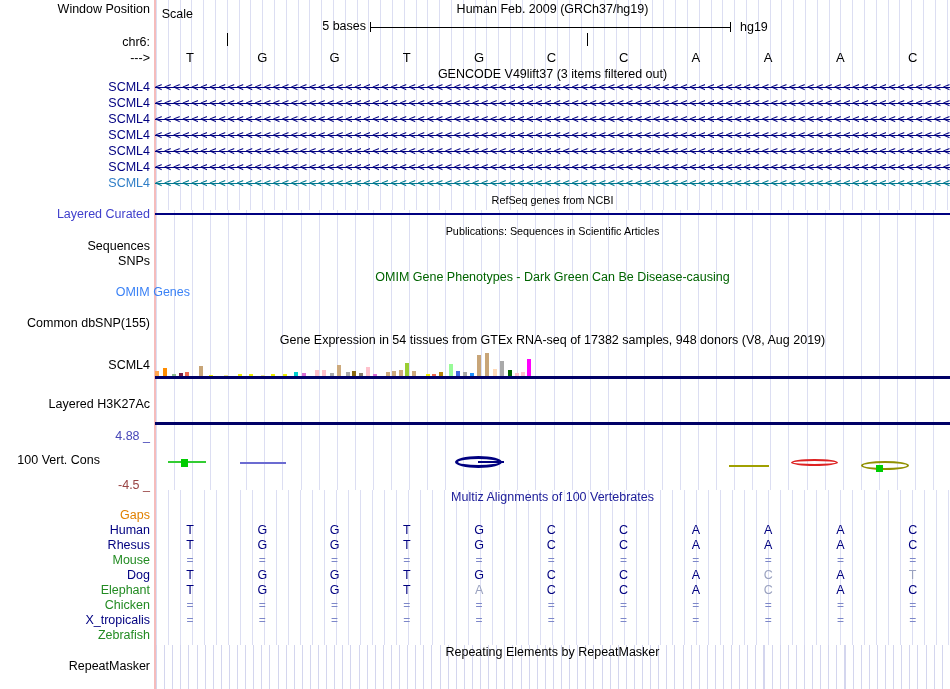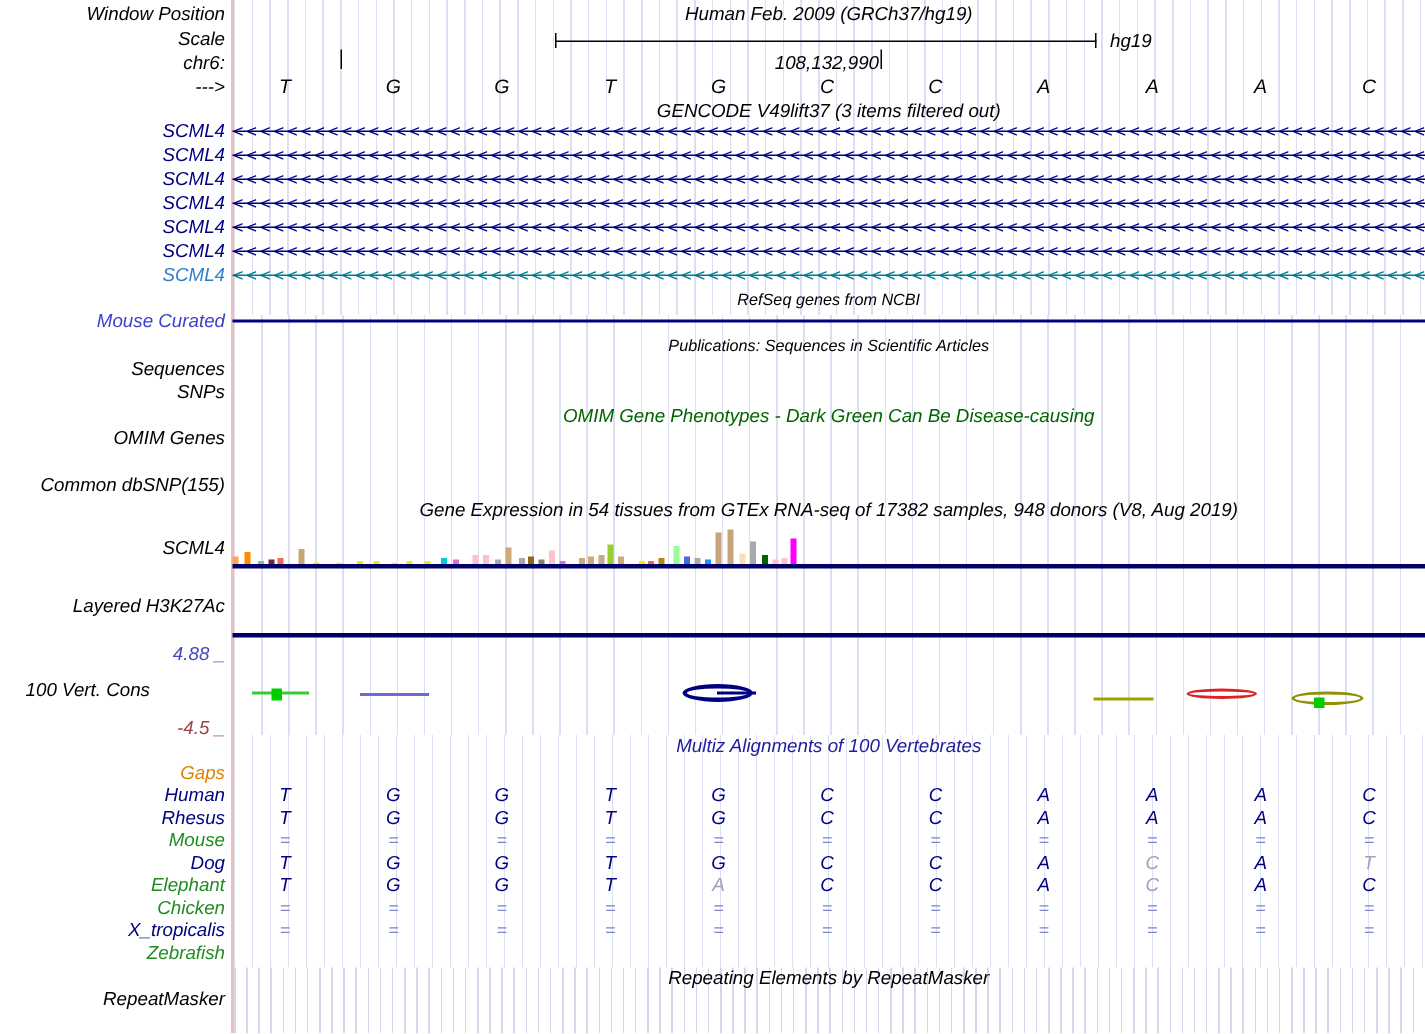--- a/index.html
+++ b/index.html
@@ -1,17 +1,17 @@
 <!DOCTYPE html>
 <html><head>
 <meta charset="utf-8">
 <style>
   html,body{margin:0;padding:0;background:#fff;}
   #page{position:relative;width:950px;height:689px;background:#fff;overflow:hidden;
-        font-family:"Liberation Sans","DejaVu Sans",sans-serif;color:#000;font-style:italic;}
+        font-family:"Liberation Sans","DejaVu Sans",sans-serif;color:#000;}
   .abs{position:absolute;}
   .grid{position:absolute;left:156px;width:794px;pointer-events:none;}
   .grid-a{top:0;height:210px;background-image:repeating-linear-gradient(to right,#dcdef2 0,#dcdef2 1px,transparent 1px,transparent 11.8px);}
   .grid-b{top:210px;height:280px;background-image:repeating-linear-gradient(to right,#dcdef2 0,#dcdef2 1px,transparent 1px,transparent 18.07px);}
   .grid-c{top:490px;height:155px;background-image:repeating-linear-gradient(to right,#dcdef2 0,#dcdef2 1px,transparent 1px,transparent 12px);}
   .grid-d{top:645px;height:44px;background-image:repeating-linear-gradient(to right,#d4d6ee 0,#d4d6ee 1px,transparent 1px,transparent 8.1px);}
   .guide{position:absolute;left:154px;top:0;width:2px;height:689px;background:#f5bcbc;}
   .lbl{position:absolute;left:0;width:150px;text-align:right;font-size:12.5px;height:14px;line-height:14px;white-space:nowrap;}
   .center-big{position:absolute;left:155px;width:795px;text-align:center;font-size:12.5px;height:14px;line-height:14px;white-space:nowrap;}
   .center-small{position:absolute;left:155px;width:795px;text-align:center;font-size:10.8px;height:13px;line-height:13px;white-space:nowrap;}
@@ -31,29 +31,29 @@
   <div class="grid grid-b"></div>
   <div class="grid grid-c"></div>
   <div class="grid grid-d"></div>
   <div class="guide"></div>
 
   <div class="lbl" style="top:2px;">Window Position</div>
   <div class="abs" style="left:155px;top:2px;width:795px;display:flex;justify-content:center;gap:24px;font-size:12.5px;line-height:14px;white-space:nowrap;">
     <span>Human Feb. 2009 (GRCh37/hg19)</span>
   </div>
 
-  <div class="lbl" style="top:19px;">Scale</div>
+  <div class="lbl" style="top:7px;padding-left:43px;">Scale</div>
+  <div class="abs" style="left:0;top:19px;width:366px;text-align:right;font-size:12.5px;line-height:14px;">5 bases</div>
   <div class="hline" style="left:370px;top:27px;width:361px;height:1px;"></div>
   <div class="tickline" style="left:370px;top:22px;height:10px;"></div>
   <div class="tickline" style="left:730px;top:22px;height:10px;"></div>
   <div class="abs" style="left:740px;top:20px;font-size:12.5px;line-height:14px;">hg19</div>
 
   <div class="lbl" style="top:35px;">chr6:</div>
   <div class="tickline" style="left:227px;top:33px;height:13px;"></div>
-  <div class="abs" style="left:0;top:35px;width:586px;text-align:right;font-size:12.5px;line-height:14px;">108,132,990</div>
   <div class="tickline" style="left:587px;top:33px;height:13px;"></div>
 
   <div class="lbl" style="top:51px;">---&gt;</div>
   <div id="bases-row">
       <div class="base" style="left: 154px; top: 51px;">T</div>
       <div class="base" style="left: 226.27px; top: 51px;">G</div>
       <div class="base" style="left: 298.54px; top: 51px;">G</div>
       <div class="base" style="left: 370.81px; top: 51px;">T</div>
       <div class="base" style="left: 443.08px; top: 51px;">G</div>
       <div class="base" style="left: 515.35px; top: 51px;">C</div>
@@ -83,29 +83,29 @@
       <div class="arrows" style="top: 143px; color: rgb(0, 0, 128);">&lt;&lt;&lt;&lt;&lt;&lt;&lt;&lt;&lt;&lt;&lt;&lt;&lt;&lt;&lt;&lt;&lt;&lt;&lt;&lt;&lt;&lt;&lt;&lt;&lt;&lt;&lt;&lt;&lt;&lt;&lt;&lt;&lt;&lt;&lt;&lt;&lt;&lt;&lt;&lt;&lt;&lt;&lt;&lt;&lt;&lt;&lt;&lt;&lt;&lt;&lt;&lt;&lt;&lt;&lt;&lt;&lt;&lt;&lt;&lt;&lt;&lt;&lt;&lt;&lt;&lt;&lt;&lt;&lt;&lt;&lt;&lt;&lt;&lt;&lt;&lt;&lt;&lt;&lt;&lt;&lt;&lt;&lt;&lt;&lt;&lt;&lt;&lt;</div>
       <div class="lbl" style="top: 160px; color: rgb(0, 0, 128);">SCML4</div>
       <div class="abs" style="left: 155px; top: 167px; width: 795px; height: 1px; background: rgb(0, 0, 128);"></div>
       <div class="arrows" style="top: 159px; color: rgb(0, 0, 128);">&lt;&lt;&lt;&lt;&lt;&lt;&lt;&lt;&lt;&lt;&lt;&lt;&lt;&lt;&lt;&lt;&lt;&lt;&lt;&lt;&lt;&lt;&lt;&lt;&lt;&lt;&lt;&lt;&lt;&lt;&lt;&lt;&lt;&lt;&lt;&lt;&lt;&lt;&lt;&lt;&lt;&lt;&lt;&lt;&lt;&lt;&lt;&lt;&lt;&lt;&lt;&lt;&lt;&lt;&lt;&lt;&lt;&lt;&lt;&lt;&lt;&lt;&lt;&lt;&lt;&lt;&lt;&lt;&lt;&lt;&lt;&lt;&lt;&lt;&lt;&lt;&lt;&lt;&lt;&lt;&lt;&lt;&lt;&lt;&lt;&lt;&lt;&lt;</div>
       <div class="lbl" style="top: 176px; color: rgb(47, 126, 199);">SCML4</div>
       <div class="abs" style="left: 155px; top: 183px; width: 795px; height: 1px; background: rgb(0, 120, 143);"></div>
       <div class="arrows" style="top: 175px; color: rgb(0, 120, 143);">&lt;&lt;&lt;&lt;&lt;&lt;&lt;&lt;&lt;&lt;&lt;&lt;&lt;&lt;&lt;&lt;&lt;&lt;&lt;&lt;&lt;&lt;&lt;&lt;&lt;&lt;&lt;&lt;&lt;&lt;&lt;&lt;&lt;&lt;&lt;&lt;&lt;&lt;&lt;&lt;&lt;&lt;&lt;&lt;&lt;&lt;&lt;&lt;&lt;&lt;&lt;&lt;&lt;&lt;&lt;&lt;&lt;&lt;&lt;&lt;&lt;&lt;&lt;&lt;&lt;&lt;&lt;&lt;&lt;&lt;&lt;&lt;&lt;&lt;&lt;&lt;&lt;&lt;&lt;&lt;&lt;&lt;&lt;&lt;&lt;&lt;&lt;&lt;</div>
     </div>
 
   <div class="center-small" style="top:194px;">RefSeq genes from NCBI</div>
-  <div class="lbl" style="top:207px;color:#4040cc;">Mouse Curated</div>
+  <div class="lbl" style="top:207px;color:#4040cc;">Layered Curated</div>
   <div class="abs" style="left:155px;top:213px;width:795px;height:2px;background:#000080;"></div>
 
   <div class="center-small" style="top:225px;">Publications: Sequences in Scientific Articles</div>
   <div class="lbl" style="top:239px;">Sequences</div>
   <div class="lbl" style="top:254px;">SNPs</div>
 
   <div class="center-big" style="top:270px;color:#006400;">OMIM Gene Phenotypes - Dark Green Can Be Disease-causing</div>
-  <div class="lbl" style="top:285px;color:#000000;">OMIM Genes</div>
+  <div class="lbl" style="top:285px;color:#3b82f6;margin-left:40px;">OMIM Genes</div>
 
   <div class="lbl" style="top:316px;">Common dbSNP(155)</div>
 
   <div class="center-big" style="top:333px;">Gene Expression in 54 tissues from GTEx RNA-seq of 17382 samples, 948 donors (V8, Aug 2019)</div>
   <div class="lbl" style="top:358px;">SCML4</div>
   <div id="gtex-bars">
       <div class="abs" style="left: 155px; top: 371px; width: 4px; height: 6px; background: rgb(255, 165, 79);"></div>
       <div class="abs" style="left: 163px; top: 368px; width: 4px; height: 9px; background: rgb(255, 140, 0);"></div>
       <div class="abs" style="left: 172px; top: 374px; width: 4px; height: 3px; background: rgb(143, 188, 143);"></div>
       <div class="abs" style="left: 179px; top: 373px; width: 4px; height: 4px; background: rgb(122, 31, 68);"></div>

